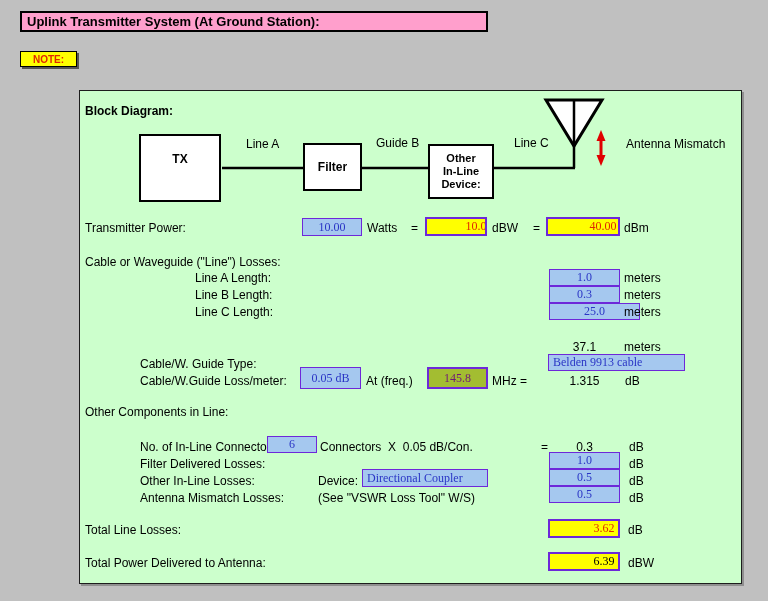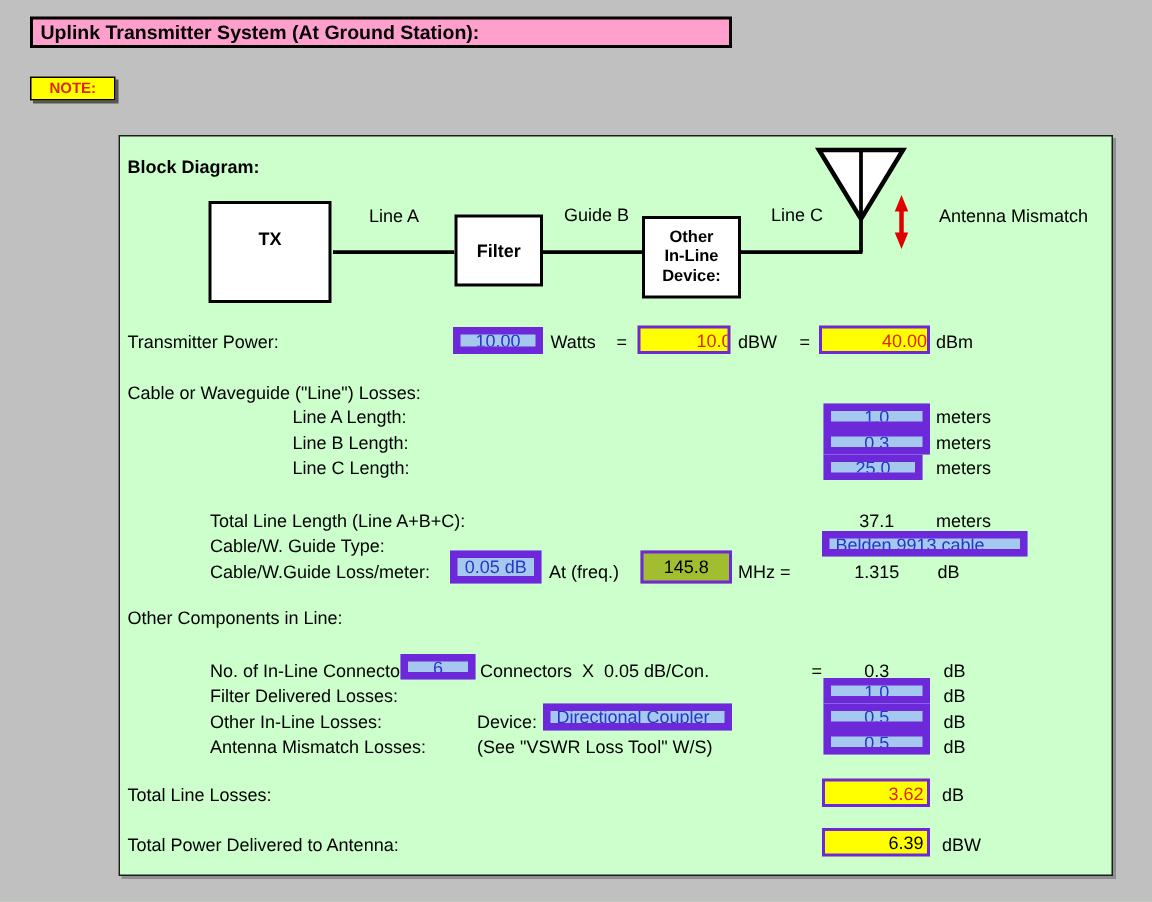--- a/index.html
+++ b/index.html
@@ -1,24 +1,24 @@
 <!DOCTYPE html>
 <html><head>
 <meta charset="utf-8">
 <style>
   html,body{margin:0;padding:0;background:#c0c0c0;}
   #screen{position:relative;width:768px;height:601px;background:#c0c0c0;overflow:hidden;
           font-family:"Liberation Sans","DejaVu Sans",sans-serif;color:#000;}
   .lbl{position:absolute;font-size:12px;line-height:14px;white-space:pre;color:#000;}
   .bold{font-weight:bold;}
-  .cell{position:absolute;box-sizing:border-box;border:5px solid #6d28d9;font-size:12px;
-        display:flex;align-items:center;justify-content:center;white-space:nowrap;overflow:hidden;}
+  .cell{position:absolute;box-sizing:border-box;border:1px solid #6d28d9;font-size:12px;
+        display:flex;align-items:center;justify-content:center;white-space:nowrap;overflow:hidden;font-family:Liberation Serif, serif;}
   .cell.blue{background:#a5c8ef;color:#2a35c5;}
   .cell.yellow{background:#ffff00;border-width:2px;color:#000;padding-left:40px;}
-  .cell.green{background:#a3bd31;border-width:2px;color:#000000;}
+  .cell.green{background:#a3bd31;border-width:2px;color:#701a75;}
   .cell.left{justify-content:flex-start;padding-left:4px;}
   .red-text{color:#e02800;}
   .plain-val{position:absolute;font-size:12px;text-align:center;white-space:nowrap;}
   .title-bar{position:absolute;left:20px;top:11px;width:468px;height:21px;background:#ff9fcc;
              border:2px solid #000;box-sizing:border-box;display:flex;align-items:center;
              font-weight:bold;font-size:13px;padding-left:5px;}
   .note-btn{position:absolute;left:20px;top:51px;width:57px;height:16px;background:#ffff00;
             border:1px solid #000;box-shadow:2px 2px 0 #555;box-sizing:border-box;
             display:flex;align-items:center;justify-content:center;
             color:#e02800;font-size:10px;font-weight:bold;cursor:pointer;}
@@ -104,26 +104,25 @@
   </div>
   <div class="lbl" style="left:624px;top:271px;">meters</div>
 
   <div class="lbl" style="left:195px;top:288px;">Line B Length:</div>
   <div class="cell blue" style="left:549px;top:286px;width:71px;height:17px;">
     <span>0.3</span>
   </div>
   <div class="lbl" style="left:624px;top:288px;">meters</div>
 
   <div class="lbl" style="left:195px;top:305px;">Line C Length:</div>
-  <div class="cell blue" style="left:549px;top:303px;width:66px;height:17px;">
+  <div class="cell blue" style="left:549px;top:303px;width:91px;height:17px;">
     <span>25.0</span>
   </div>
   <div class="lbl" style="left:624px;top:305px;">meters</div>
 
-  <div class="lbl" style="left:140px;top:340px;">Total Line Length (Line A+B+C):</div>
   <div class="plain-val" style="left:549px;top:340px;width:71px;">37.1</div>
   <div class="lbl" style="left:624px;top:340px;">meters</div>
 
   <div class="lbl" style="left:140px;top:357px;">Cable/W. Guide Type:</div>
   <div class="cell blue left" style="left:548px;top:354px;width:137px;height:17px;">
     <span>Belden 9913 cable</span>
   </div>
 
   <div class="lbl" style="left:140px;top:374px;">Cable/W.Guide Loss/meter:</div>
   <div class="cell blue" style="left:300px;top:367px;width:61px;height:22px;">

